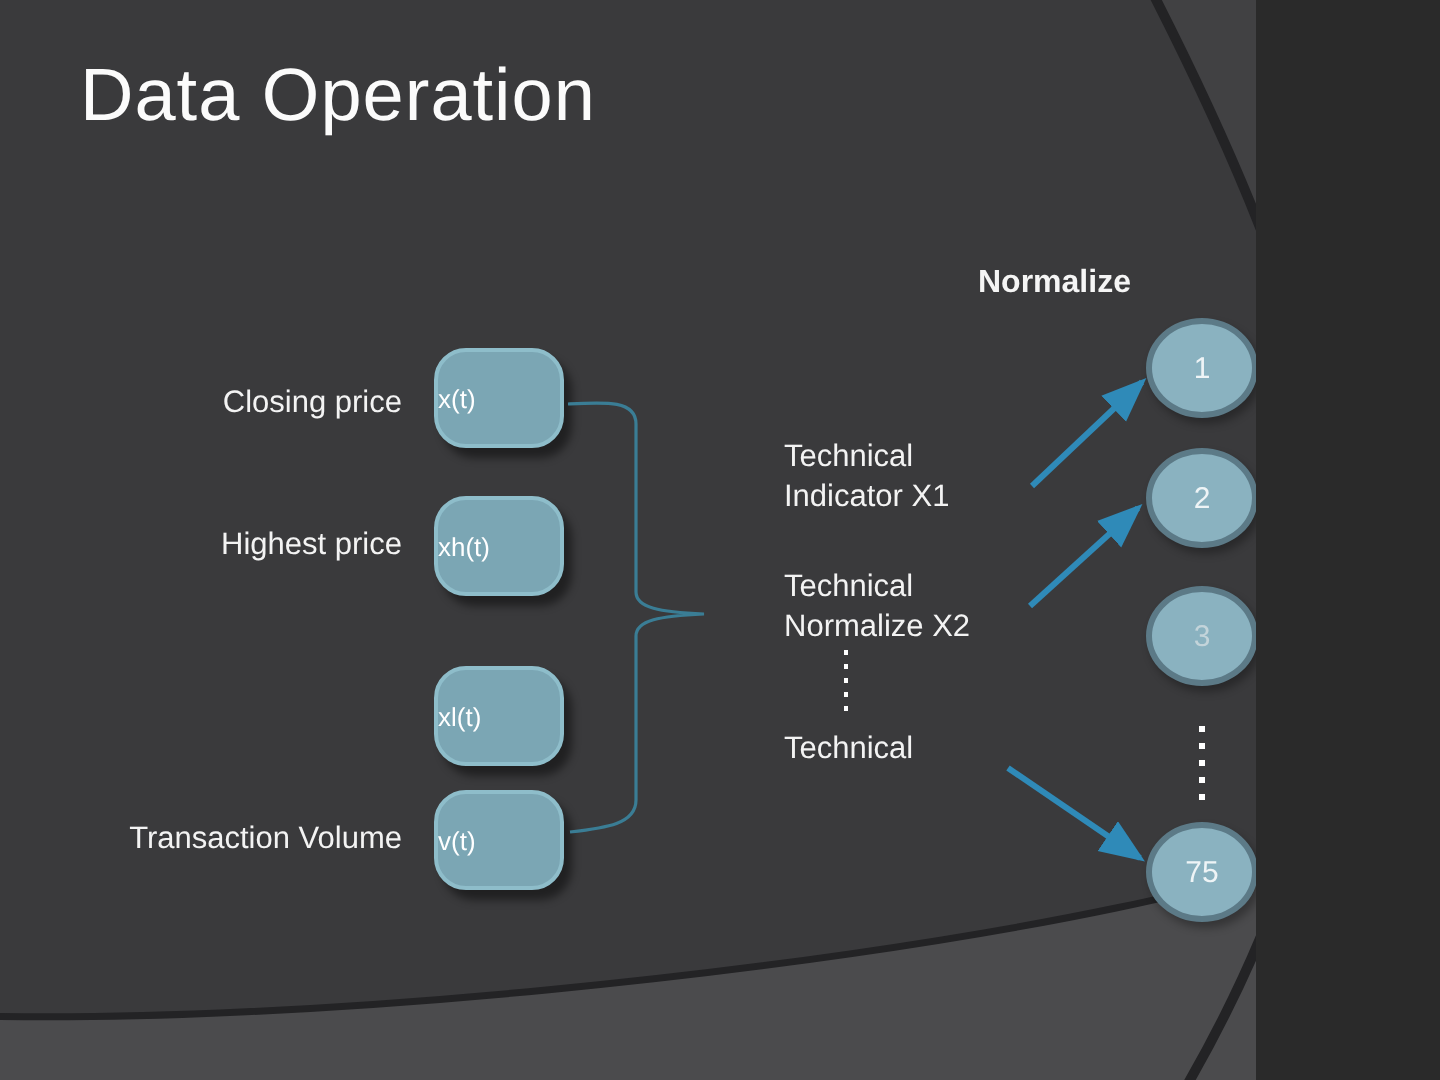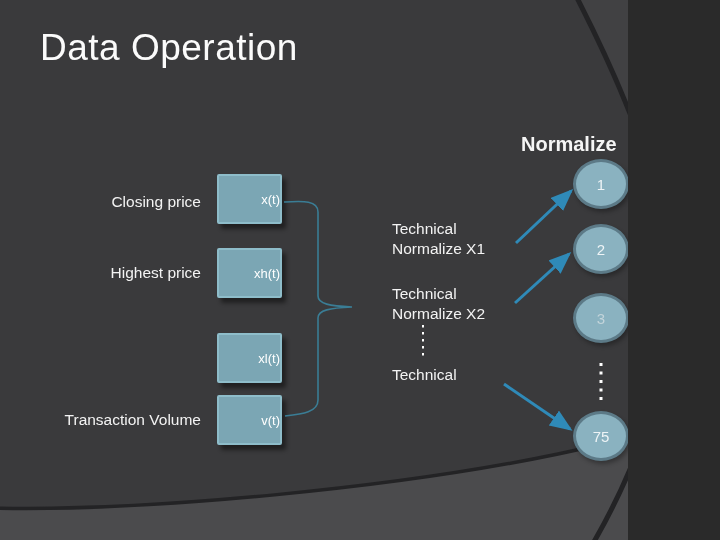--- a/index.html
+++ b/index.html
@@ -9,31 +9,31 @@
     font-family:"Liberation Sans", sans-serif;
     color:#fcfcfc;
   }
   svg.layer{position:absolute;left:0;top:0;width:720px;height:540px;pointer-events:none;}
   .title{
     position:absolute;left:40px;top:27px;
     font-size:37px;font-weight:400;letter-spacing:.5px;color:#fbfbfb;
   }
   .normalize{
     position:absolute;left:489px;top:133px;
-    font-size:20px;font-weight:600;color:#f5f5f5;margin-left:32px;
+    font-size:16px;font-weight:600;color:#f5f5f5;
   }
   .input-label{
     position:absolute;left:0;width:201px;text-align:right;
     font-size:15.5px;font-weight:500;color:#f3f3f3;line-height:18px;
   }
   .sym-box{
     position:absolute;left:217px;width:65px;height:50px;
-    background:#7ba6b4;border:2.5px solid #8ebdca;border-radius:2px;
+    background:#7ba6b4;border:2.5px solid #8ebdca;border-radius:16px;
     box-shadow:4px 5px 4px rgba(0,0,0,.45);
-    display:flex;align-items:center;justify-content:flex-end;
+    display:flex;align-items:center;justify-content:flex-start;
     font-size:13px;color:#ffffff;box-sizing:border-box;
   }
   .indicator{
     position:absolute;left:392px;width:130px;
     font-size:15.5px;line-height:19.5px;color:#f3f3f3;font-weight:500;
   }
   .out-circle{
     position:absolute;left:573px;width:56px;height:50px;
     background:#8ab2c0;border:3px solid #5c7a87;border-radius:50%;
     display:flex;align-items:center;justify-content:center;
@@ -71,21 +71,21 @@
     </div>
   <div class="sym-box" style="top:333px">
       <span>xl(t)</span>
     </div>
   <div class="sym-box" style="top:395px">
       <span>v(t)</span>
     </div>
 
   <div class="indicator" style="top:219px">
     <div>Technical</div>
-    <div>Normalize X1</div>
+    <div>Indicator X1</div>
   </div>
   <div class="indicator" style="top:284px">
     <div>Technical</div>
     <div>Normalize X2</div>
   </div>
   <div class="indicator" style="top:365px">
     <div>Technical</div>
   </div>
 
   <div class="out-circle" style="top:159px">

